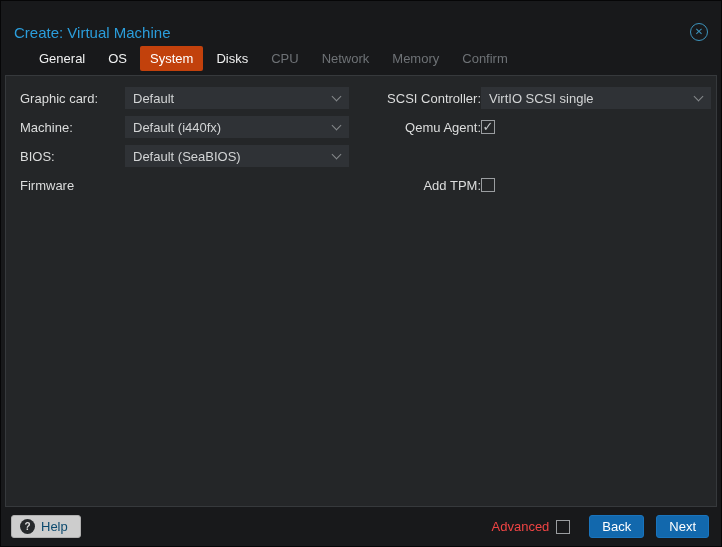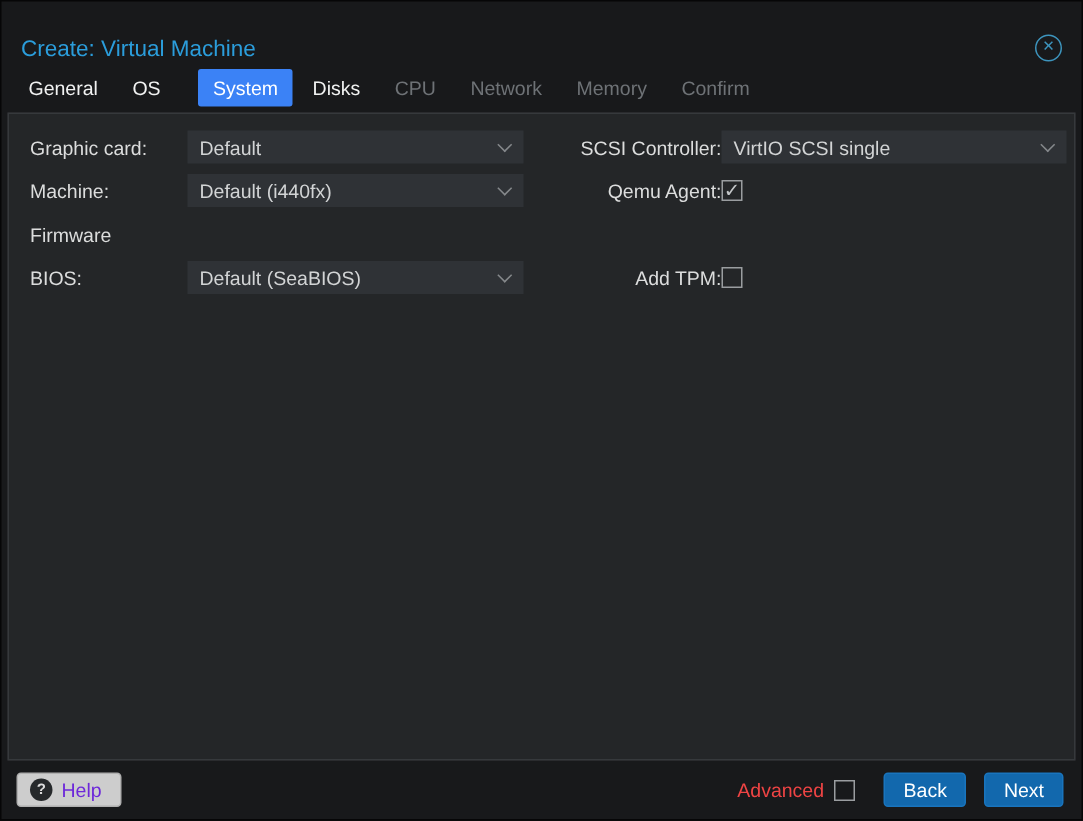--- a/index.html
+++ b/index.html
@@ -31,30 +31,30 @@
     color: #3d94bd;
     display: flex; align-items: center; justify-content: center;
     cursor: pointer;
   }
   .close::after { content: "✕"; font-size: 10px; line-height: 1; }
 
   
   .tabbar {
     height: 34px; flex: 0 0 34px;
     display: flex; align-items: center;
-    padding-left: 8px; gap: 3px;
+    padding-left: 28px; gap: 3px;
   }
   .tab {
     padding: 5px 10px;
     border-radius: 2px;
     color: #f1f2f2;
     cursor: pointer;
     white-space: nowrap;
   }
-  .tab.active { background: #3b82f6; color: #ffffff; margin-left: 12px; }
+  .tab.active { background: #c2410c; color: #ffffff; }
   .tab.disabled { color: #6e7276; cursor: default; }
 
   
   .panel {
     flex: 1 1 auto;
     margin: 0 4px;
     background: #242628;
     border: 1px solid #36393c;
     padding: 11px 9px;
     display: flex;
@@ -107,21 +107,21 @@
     height: 39px; flex: 0 0 39px;
     display: flex; align-items: center;
     padding: 0 12px 0 10px;
   }
   .help-btn {
     display: flex; align-items: center; gap: 6px;
     background: #cdcdcd;
     border: 1px solid #b0b0b0;
     border-radius: 3px;
     padding: 3px 12px 3px 8px;
-    color: #6d28d9; font-size: 13px;
+    color: #0c4a6e; font-size: 13px;
     font-family: "Liberation Sans", sans-serif;
     cursor: pointer;
   }
   .help-icon {
     width: 15px; height: 15px; border-radius: 50%;
     background: #26292b; color: #dcdcdc;
     display: flex; align-items: center; justify-content: center;
     font-size: 10px; font-weight: bold;
   }
   .help-icon::after { content: "?"; }
@@ -172,28 +172,28 @@
         </div>
       </div>
       <div class="row">
         <span class="flabel">Machine:</span>
         <div class="select">
           <span>Default (i440fx)</span>
           <span class="chev"></span>
         </div>
       </div>
       <div class="row">
+        <span class="flabel">BIOS:</span>
+        <div class="select">
+          <span>Default (SeaBIOS)</span>
+          <span class="chev"></span>
+        </div>
+      </div>
+      <div class="row">
         <span class="flabel">Firmware</span>
-      </div>
-      <div class="row">
-        <span class="flabel">BIOS:</span>
-        <div class="select">
-          <span>Default (SeaBIOS)</span>
-          <span class="chev"></span>
-        </div>
       </div>
     </div>
 
     <div class="col col-right">
       <div class="row">
         <span class="flabel">SCSI Controller:</span>
         <div class="select">
           <span>VirtIO SCSI single</span>
           <span class="chev"></span>
         </div>

